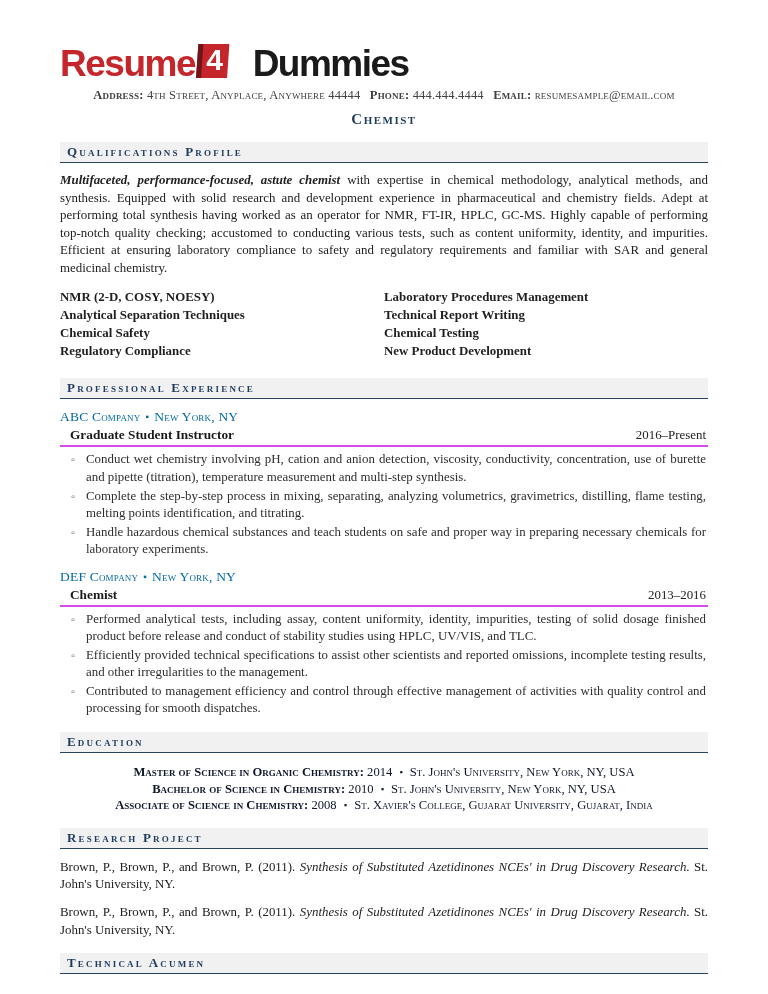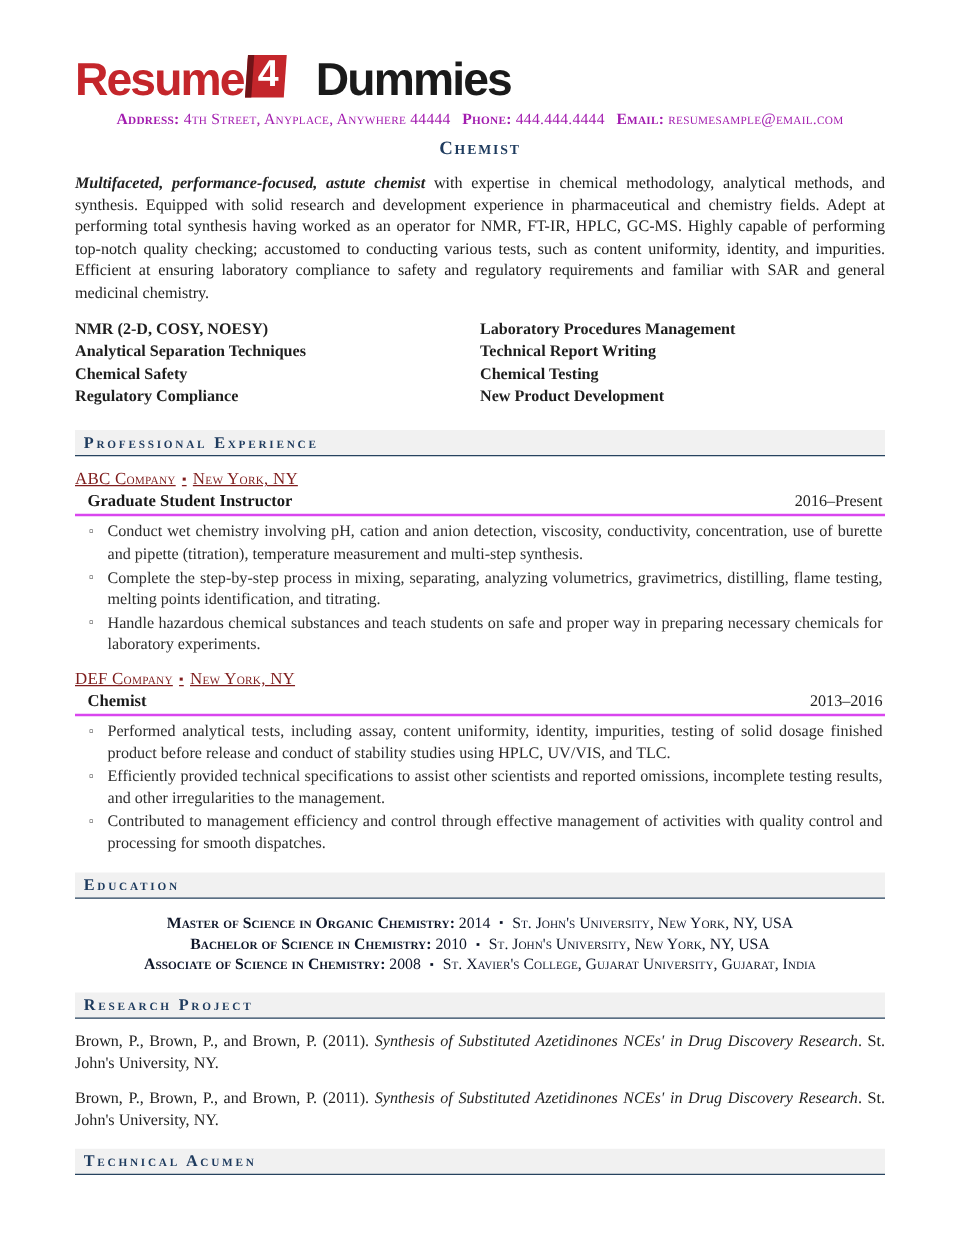--- a/index.html
+++ b/index.html
@@ -20,21 +20,21 @@
     display:inline-block; vertical-align:middle; background:#C4262B;
     border-left:5px solid #701418; transform:skew(-4deg) translateY(-3px);
     margin:0 1px 0 2px; padding:0 5px 2px 4px;
   }
   .logo-4box span {
     display:inline-block; transform:skew(4deg); color:#ffffff;
     font-family:"Liberation Sans", sans-serif; font-weight:bold; font-size:30px; line-height:32px;
   }
   
   .contact {
-    text-align:center; font-variant:small-caps; font-size:12.5px; color:#a21caf;
+    text-align:center; font-variant:small-caps; font-size:12.5px; color:#404040;
     margin:2px 0 8px 0; letter-spacing:.2px;
   }
   .contact b { font-weight:bold; }
   .contact .seg { margin-left:6px; }
   .doc-title {
     text-align:center; color:#1e3b5e; font-weight:bold; font-variant:small-caps;
     font-size:15px; letter-spacing:1.5px; margin:2px 0 10px 0;
   }
   
   .sec-bar {
@@ -46,21 +46,21 @@
   .body-just {
     text-align:justify; font-size:12.9px; line-height:1.36; margin:9px 0 4px 0; color:#222;
   }
   .lead { font-weight:bold; font-style:italic; }
   
   .exp-cols { display:flex; margin:12px 0 18px 0; }
   .exp-col { flex:1; text-align:left; font-weight:bold; font-size:12.9px; line-height:1.38; color:#1f1f1f; }
   .exp-col div { margin:0; }
   
   .company-line {
-    color:#7f1d1d; font-variant:small-caps; font-size:13.5px; margin:10px 0 2px 0; letter-spacing:.2px;text-decoration:underline;
+    color:#0369a1; font-variant:small-caps; font-size:13.5px; margin:10px 0 2px 0; letter-spacing:.2px;
   }
   .company-line .sep { margin:0 5px; font-size:10px; vertical-align:1px; }
   .title-row {
     display:flex; justify-content:space-between; align-items:baseline;
     border-bottom:2px solid #d946ef; padding:0 2px 2px 10px; margin-bottom:4px;
   }
   .job-title { font-weight:bold; font-size:13.3px; color:#1a1a1a; }
   .job-dates { font-size:12.9px; color:#222; }
   .bullet { display:flex; margin:1px 0; }
   .bullet .marker { width:26px; min-width:26px; text-align:center; font-size:10px; line-height:17.5px; color:#333; }
@@ -86,20 +86,21 @@
     <b>Address:</b>
     <span>4th Street, Anyplace, Anywhere 44444</span>
     <b class="seg">Phone:</b>
     <span>444.444.4444</span>
     <b class="seg">Email:</b>
     <span>resumesample@email.com</span>
   </div>
 
   <div class="doc-title">Chemist</div>
 
+  <div class="sec-bar">Qualifications Profile</div>
   <p class="body-just"><span class="lead">Multifaceted, performance-focused, astute chemist</span><span> with expertise in chemical methodology, analytical methods, and synthesis. Equipped with solid research and development experience in pharmaceutical and chemistry fields. Adept at performing total synthesis having worked as an operator for NMR, FT-IR, HPLC, GC-MS. Highly capable of performing top-notch quality checking; accustomed to conducting various tests, such as content uniformity, identity, and impurities. Efficient at ensuring laboratory compliance to safety and regulatory requirements and familiar with SAR and general medicinal chemistry.</span></p>
 
   <div class="exp-cols">
     <div class="exp-col">
       <div>NMR (2-D, COSY, NOESY)</div>
       <div>Analytical Separation Techniques</div>
       <div>Chemical Safety</div>
       <div>Regulatory Compliance</div>
     </div>
     <div class="exp-col">

